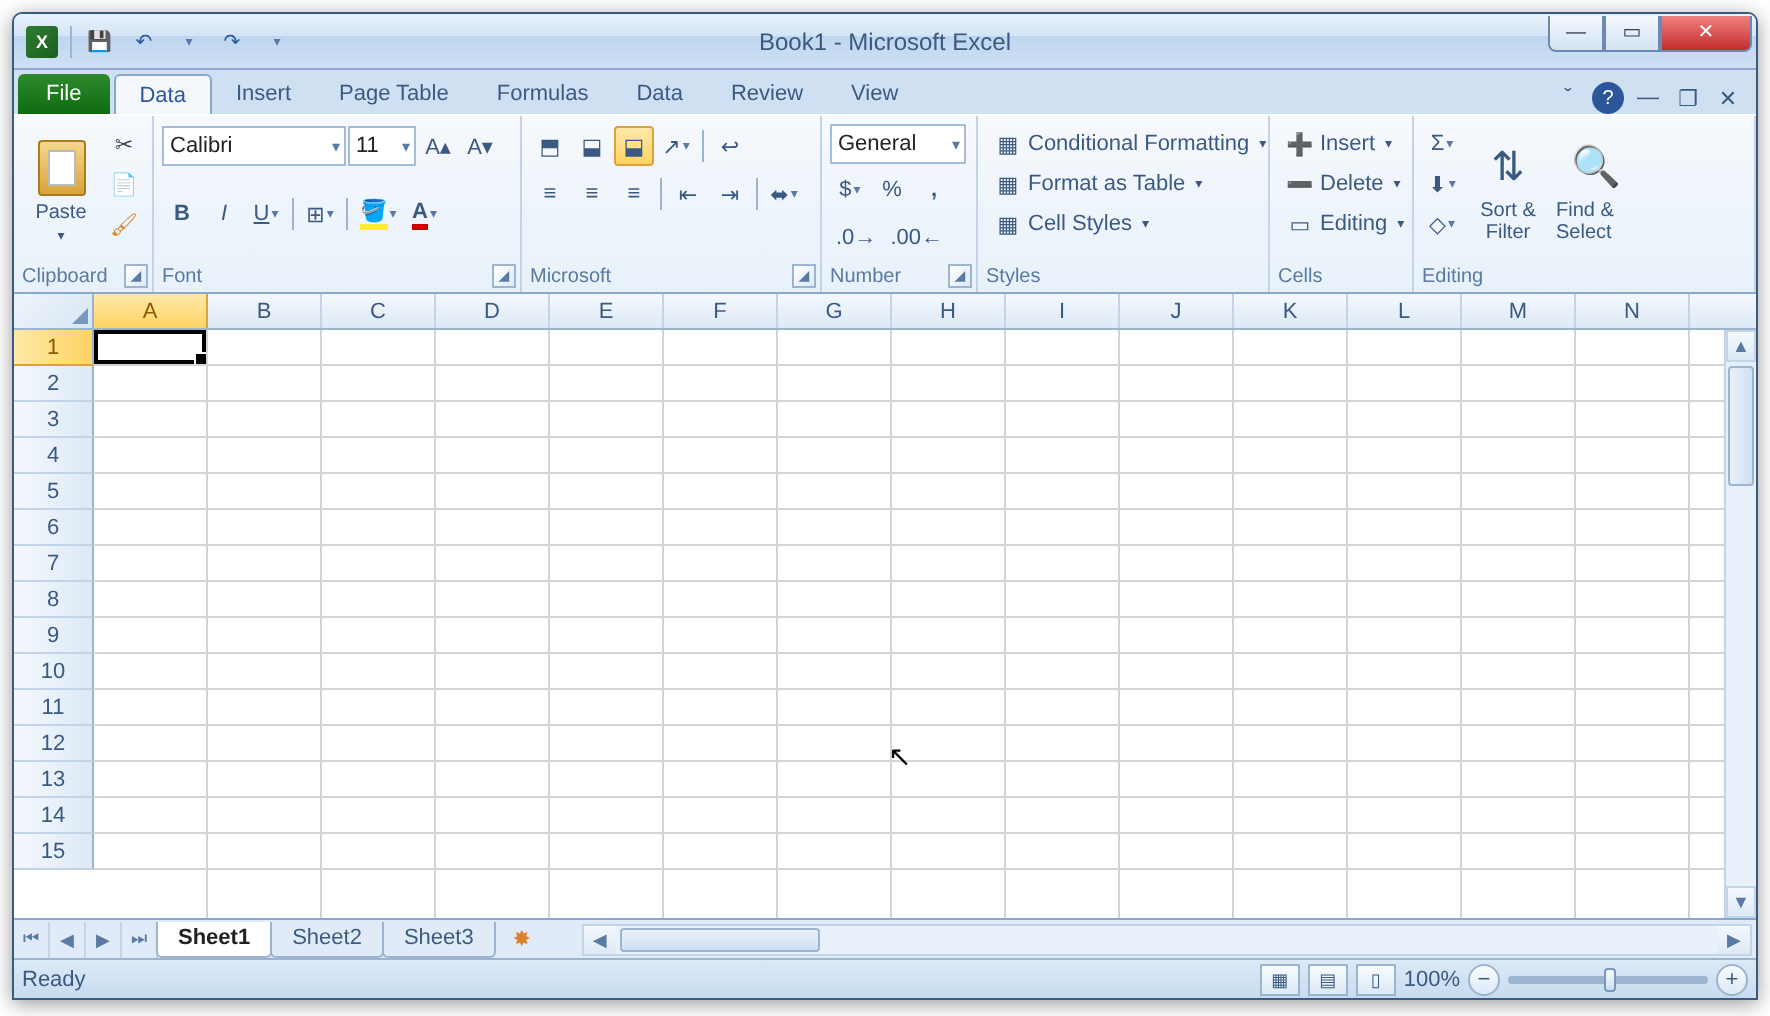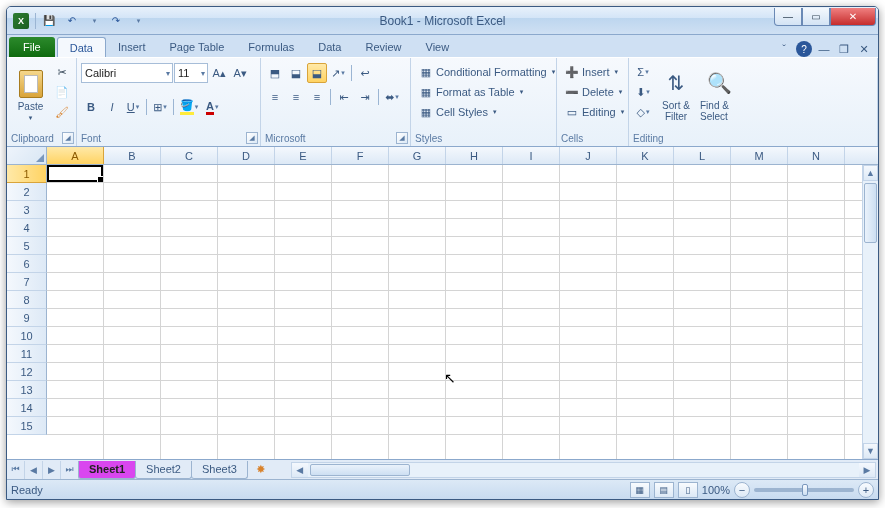--- a/index.html
+++ b/index.html
@@ -74,21 +74,21 @@
 .sel-cell::after { content:""; position:absolute; right:-3px; bottom:-3px; width:5px; height:5px; background:#000; border:1px solid #fff;}
 .vscroll { position:absolute; right:0; top:18px; bottom:0; width:16px; background:#e8f1fa; border-left:1px solid #c3d4e8;}
 .vscroll .arr { height:16px; display:flex; align-items:center; justify-content:center; font-size:9px; color:#5a7aa3; background:linear-gradient(to bottom,#f4f8fd,#dde9f6); border:1px solid #c3d4e8;}
 .vscroll .thumb { position:absolute; top:18px; left:1px; right:1px; height:60px; background:linear-gradient(to right,#eaf2fb,#cddff2); border:1px solid #9cb4d0; border-radius:2px;}
 .vscroll .arr.dn { position:absolute; bottom:0; left:0; right:0;}
 
 
 .sheetrow { height:20px; background:#e1ebf7; border-top:1px solid #8ba8cc; display:flex; align-items:center; font-size:11px;}
 .navbtn { width:18px; height:18px; display:flex; align-items:center; justify-content:center; font-size:9px; color:#5a7aa3; border-right:1px solid #c3d4e8;}
 .sheettab { padding:2px 10px; background:#e1ebf7; border:1px solid #9cb4d0; border-top:none; margin-left:-1px; color:#3b5a82; border-radius:0 0 3px 3px; height:18px;}
-.sheettab.active { background:#d946ef; font-weight:bold; color:#222;}
+.sheettab.active { background:#ffffff; font-weight:bold; color:#222;}
 .newsheet { width:20px; display:flex; align-items:center; justify-content:center; font-size:11px; color:#d9822b; margin-left:3px;}
 .hscroll { flex:1; margin-left:20px; display:flex; align-items:center; height:16px; background:#e8f1fa; border:1px solid #c3d4e8; position:relative; margin-right:2px;}
 .hscroll .arr { width:16px; height:14px; display:flex; align-items:center; justify-content:center; font-size:9px; color:#5a7aa3; background:linear-gradient(to bottom,#f4f8fd,#dde9f6);}
 .hscroll .thumb { position:absolute; left:18px; width:100px; top:1px; bottom:1px; background:linear-gradient(to bottom,#eaf2fb,#cddff2); border:1px solid #9cb4d0; border-radius:2px;}
 .hscroll .arr.rt { margin-left:auto;}
 
 
 .statusbar { height:20px; background:linear-gradient(to bottom,#dce9f6,#c8dbf0); border-top:1px solid #9cb4d0; display:flex; align-items:center; font-size:11px; color:#3b5a82; padding:0 4px; gap:6px;}
 .statusbar .right { margin-left:auto; display:flex; align-items:center; gap:4px;}
 .viewbtn { width:20px; height:16px; border:1px solid #9cb4d0; background:linear-gradient(to bottom,#f8fbfe,#dde9f6); display:flex; align-items:center; justify-content:center; font-size:9px;}
@@ -219,20 +219,38 @@
           <div class="smbtn">⇤</div>
           <div class="smbtn">⇥</div>
           <span class="qat-sep"></span>
           <div class="smbtn dd">⬌</div>
         </div>
       </div>
       <div class="group-label">Microsoft</div>
       <div class="dialoglauncher">◢</div>
     </div>
 
+    <div class="group" style="width:78px">
+      <div class="group-body col" style="gap:2px">
+        <div class="combo" style="width:68px">General</div>
+        <div class="smrow">
+          <div class="smbtn dd">$</div>
+          <div class="smbtn">%</div>
+          <div class="smbtn">
+              <b>,</b>
+            </div>
+        </div>
+        <div class="smrow">
+          <div class="smbtn">.0→</div>
+          <div class="smbtn">.00←</div>
+        </div>
+      </div>
+      <div class="group-label">Number</div>
+      <div class="dialoglauncher">◢</div>
+    </div>
 
     <div class="group" style="width:146px">
       <div class="group-body col">
         <div class="midbtn dd">
             <span class="mi">▦</span>
             <span>Conditional Formatting</span>
           </div>
         <div class="midbtn dd">
             <span class="mi">▦</span>
             <span>Format as Table</span>

